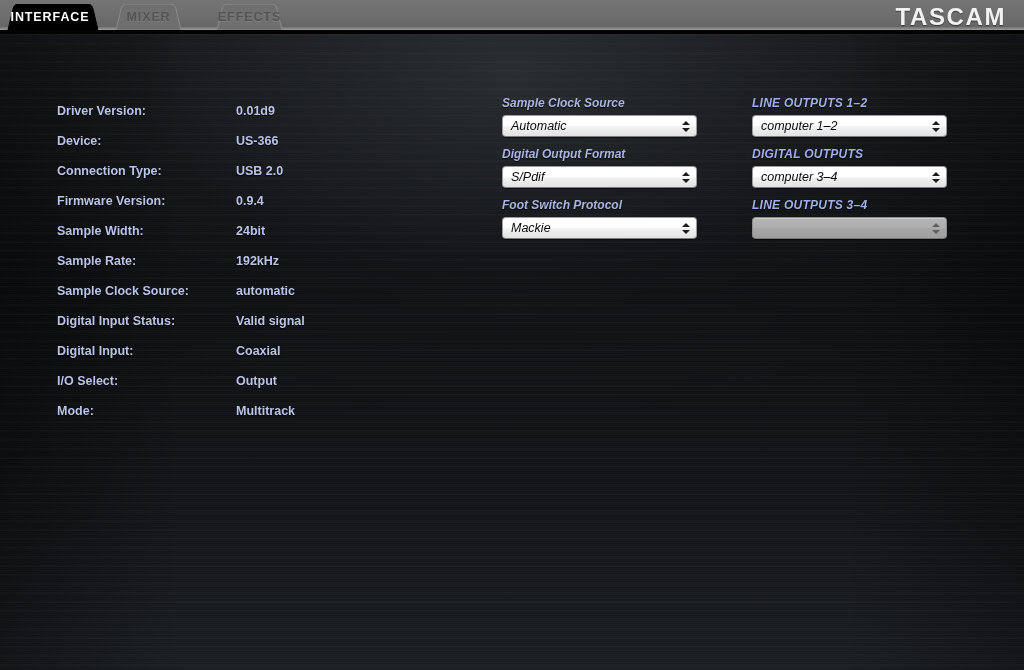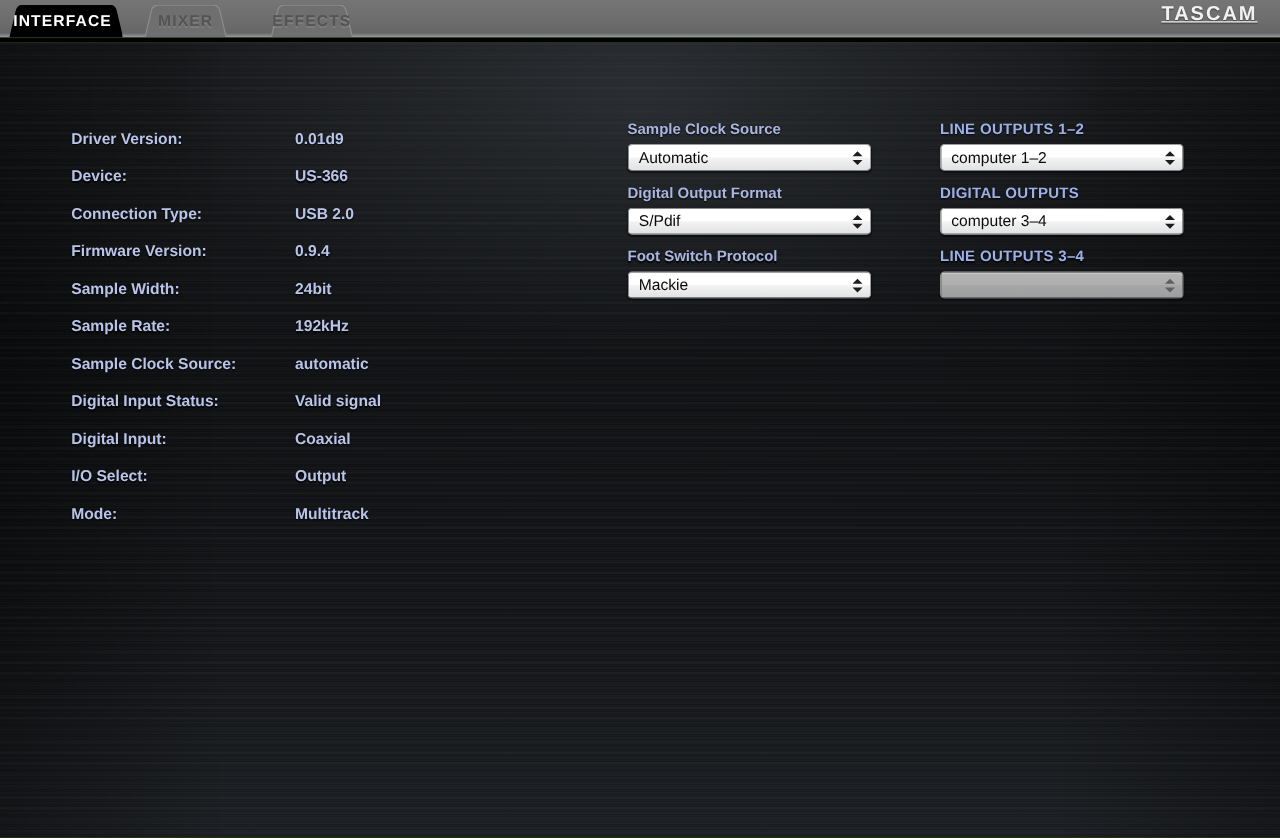--- a/index.html
+++ b/index.html
@@ -72,27 +72,26 @@
   }
 
   .tab.active .tab-label { color: #ffffff; }
   .tab.inactive .tab-label { color: #545454; text-shadow: 0 1px 0 rgba(255,255,255,0.10); }
 
   
   .logo {
     position: absolute;
     right: 18px;
     top: 3px;
-    font-size: 16px;
+    font-size: 24px;
     font-weight: bold;
     letter-spacing: 1.6px;
     color: #f2f2f2;
     text-shadow: 0 1px 1px rgba(0,0,0,0.45);
     user-select: none;
-    text-decoration: underline;
   }
 
   
   .panel {
     position: absolute;
     left: 0; top: 34px;
     width: 1024px;
     height: 636px;
     background:
       radial-gradient(ellipse 900px 500px at 50% 6%, rgba(58,62,68,0.55) 0%, rgba(26,28,32,0.25) 42%, rgba(0,0,0,0) 72%),
@@ -148,20 +147,21 @@
     font-size: 12.5px;
     font-weight: bold;
     color: #b9c4e8;
     text-shadow: 0 1px 1px rgba(0,0,0,0.9);
   }
 
   
   .col {
     position: absolute;
     top: 62px;
+    font-style: italic;
   }
   .col-mid { left: 502px; }
   .col-right { left: 752px; }
 
   .field { position: relative; margin-bottom: 10px; }
   .field-label {
     font-size: 12px;
     font-weight: bold;
     color: #aab6df;
     text-shadow: 0 1px 1px rgba(0,0,0,0.9);

